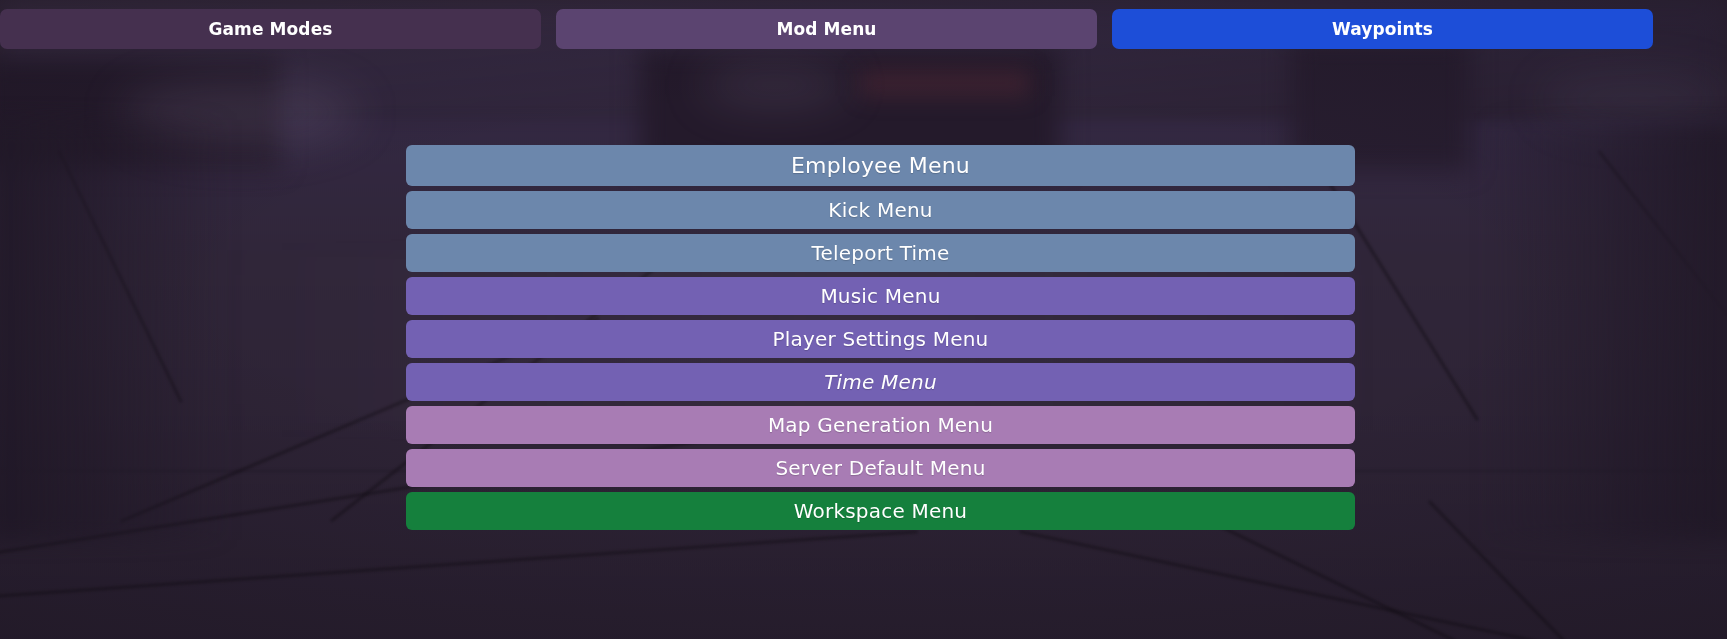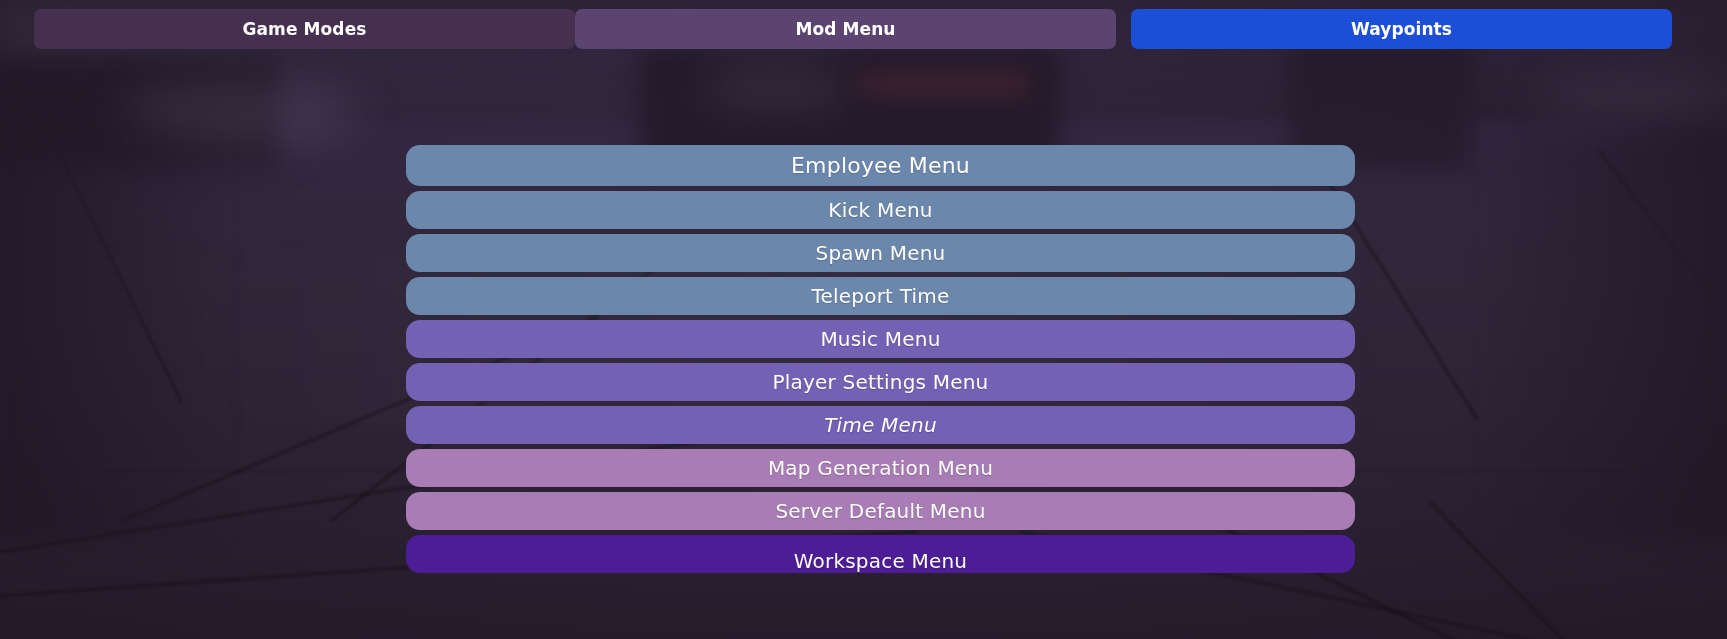--- a/index.html
+++ b/index.html
@@ -53,33 +53,33 @@
     height:40px;
     border-radius:7px;
     display:flex; align-items:center; justify-content:center;
     color:#ffffff;
     font-size:17px;
     font-weight:bold;
     letter-spacing:.1px;
     cursor:pointer;
     user-select:none;
   }
-  .tab-0 { margin-left:34px;  width:541px; background:#45304f; }
-  .tab-1 {  width:541px; background:#5b4470; }
+  .tab-0 {  width:541px; background:#45304f; }
+  .tab-1 { margin-left:15px;  width:541px; background:#5b4470; }
   .tab-2 { margin-left:15px;  width:541px; background:#1d4ed8; }
 
   
   #menu-list {
     position:absolute; z-index:3;
     left:370px; top:145px; width:985px;
     display:flex; flex-direction:column; gap:5px;
   }
   .menu-btn {
     height:38px;
-    border-radius:14px;
+    border-radius:6px;
     display:flex; align-items:center; justify-content:center;
     color:#ffffff;
     font-size:20px;
     font-weight:400;
     letter-spacing:.2px;
     cursor:pointer;
     user-select:none;
     text-shadow:0 1px 1px rgba(0,0,0,.18);
     margin-left:36px;
   }
@@ -131,36 +131,33 @@
 </div>
 
 <div id="menu-list">
   <div class="menu-btn first" style="background:#6c87ac;">
     <span>Employee Menu</span>
   </div>
   <div class="menu-btn" style="background:#6c87ac;">
     <span>Kick Menu</span>
   </div>
   <div class="menu-btn" style="background:#6c87ac;">
-    <span>Spawn Menu</span>
-  </div>
-  <div class="menu-btn" style="background:#6c87ac;">
     <span>Teleport Time</span>
   </div>
   <div class="menu-btn" style="background:#7361b3;">
     <span>Music Menu</span>
   </div>
   <div class="menu-btn" style="background:#7361b3;">
     <span>Player Settings Menu</span>
   </div>
   <div class="menu-btn" style="background:#7361b3;font-style:italic;">
     <span>Time Menu</span>
   </div>
   <div class="menu-btn" style="background:#a87cb4;justify-content:center;">
     <span>Map Generation Menu</span>
   </div>
   <div class="menu-btn" style="background:#a87cb4;align-items:center;">
     <span>Server Default Menu</span>
   </div>
-  <div class="menu-btn" style="background:#4c1d95;align-items:flex-end;">
+  <div class="menu-btn" style="background:#15803d;">
     <span>Workspace Menu</span>
   </div>
 </div>
 
 </body></html>

